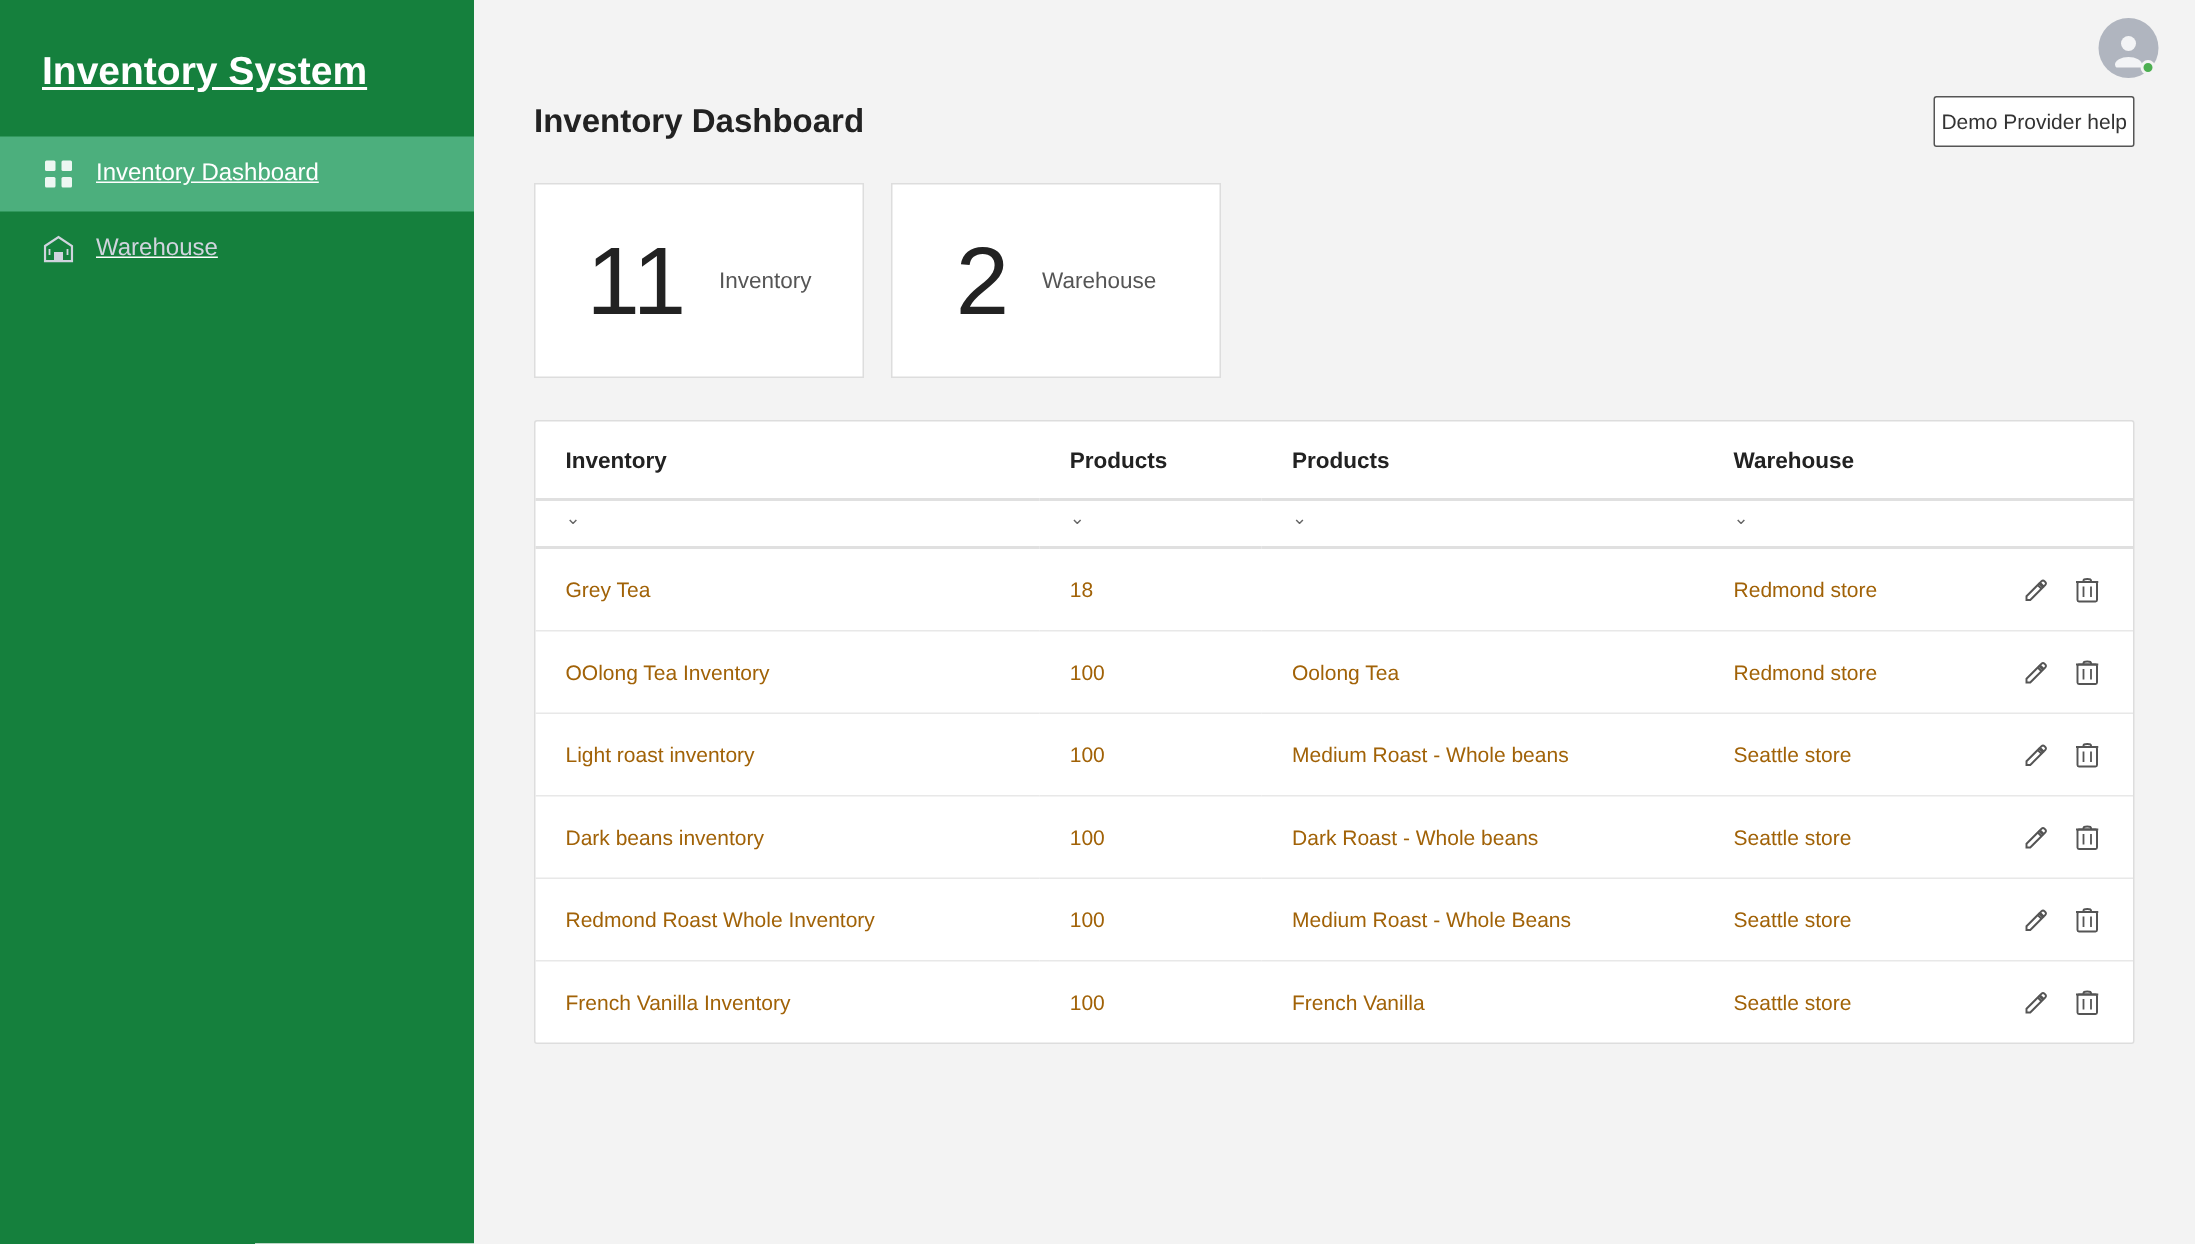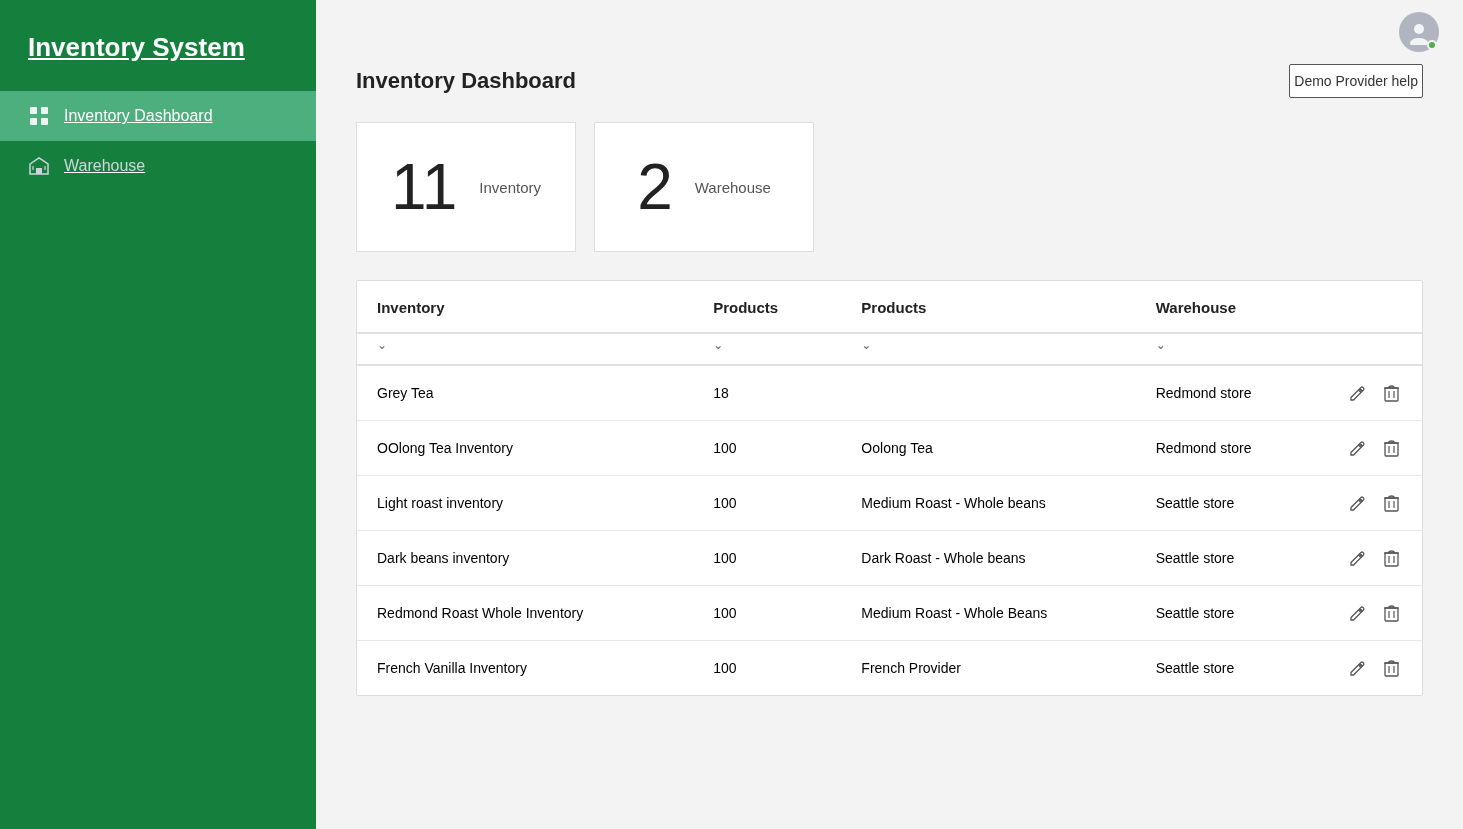--- a/index.html
+++ b/index.html
@@ -218,21 +218,21 @@
       border-bottom: 1px solid #e8e8e8;
     }
 
     tbody tr:last-child {
       border-bottom: none;
     }
 
     tbody td {
       padding: 16px 20px;
       font-size: 14px;
-      color: #000000;
+      color: #a16207;
     }
 
     .action-icons {
       display: flex;
       gap: 12px;
       align-items: center;
       justify-content: flex-end;
     }
 
     .action-icon {
@@ -484,21 +484,21 @@
               <line x1="5" y1="6" x2="5" y2="13" stroke="#555" stroke-width="1.2"></line>
               <line x1="10" y1="6" x2="10" y2="13" stroke="#555" stroke-width="1.2"></line>
             </svg>
           </span>
         </div>
       </td>
     </tr>
             <tr>
       <td class="col-inventory">French Vanilla Inventory</td>
       <td class="col-quantity">100</td>
-      <td class="col-products">French Provider</td>
+      <td class="col-products">French Vanilla</td>
       <td class="col-warehouse">Seattle store</td>
       <td class="col-actions">
         <div class="action-icons">
           <span class="action-icon">
             <svg width="17" height="17" viewBox="0 0 17 17" fill="none">
               <path d="M2 12.5 L10.5 4 L13 6.5 L4.5 15 L2 15 Z" stroke="#555" stroke-width="1.3" fill="none"></path>
               <path d="M9.5 5 L12 7.5" stroke="#555" stroke-width="1.3"></path>
               <path d="M11 3.5 L12 2.5 Q13 1.5 14 2.5 L14.5 3 Q15.5 4 14.5 5 L13.5 6 Z" stroke="#555" stroke-width="1.2" fill="none"></path>
             </svg>
           </span>

